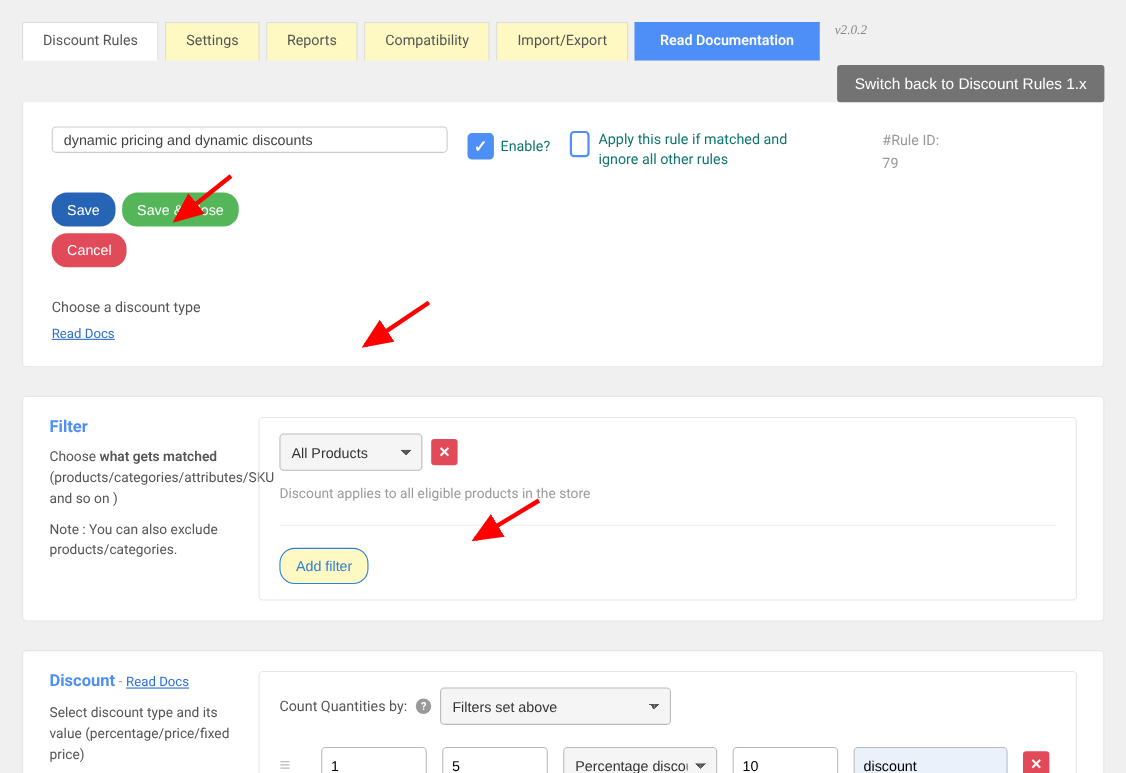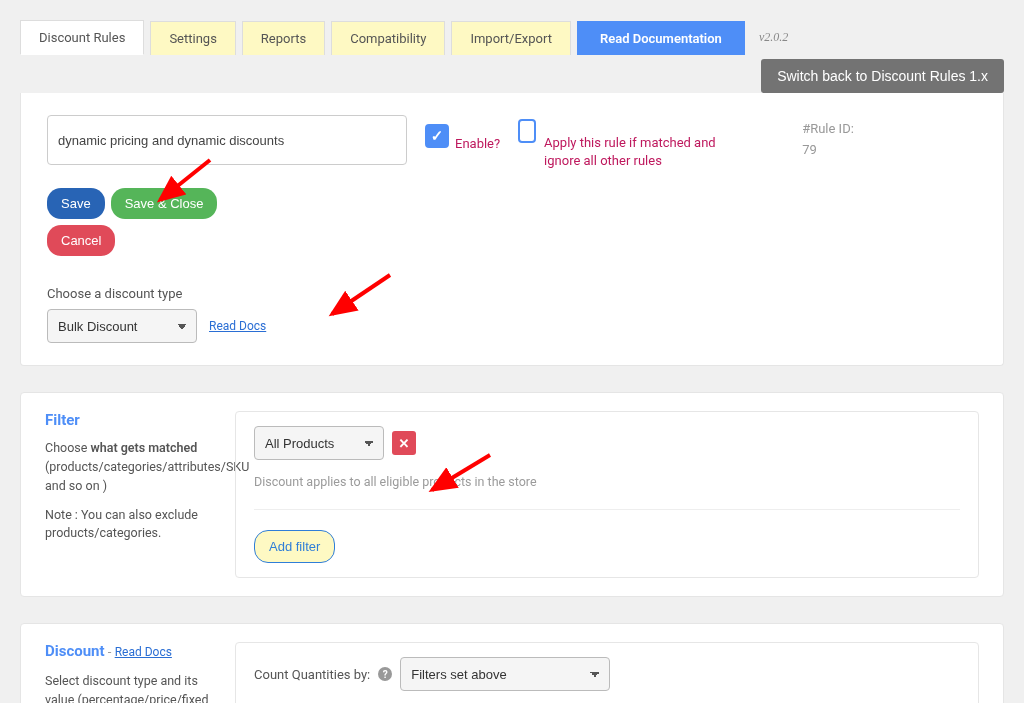--- a/index.html
+++ b/index.html
@@ -1,39 +1,39 @@
 <!DOCTYPE html>
 <html><head>
 <meta charset="utf-8">
 <style>
   * { box-sizing: border-box; margin: 0; padding: 0; }
   body { font-family: -apple-system, BlinkMacSystemFont, "Segoe UI", Roboto, Arial, sans-serif; background: #f0f0f0; color: #444; font-size: 13px; }
   .page { padding: 20px 20px 40px 20px; position: relative; }
 
-  .tabs-row { display: flex; align-items: center; gap: 4px; flex-wrap: wrap; }
+  .tabs-row { display: flex; gap: 4px; flex-wrap: wrap; }
   .tab { padding: 9px 18px; background: #fef9c3; border: 1px solid #ddd; border-bottom: none; border-radius: 0; cursor: pointer; font-size: 13px; color: #555; margin-right: 2px; }
   .tab.active { background: #fff; border: 1px solid #ddd; border-bottom-color: #fff; }
   .tab.docs { background: #4e8ef7; color: #fff; border-color: #4e8ef7; font-weight: 600; border-radius: 0; padding: 9px 22px; }
   .version { color: #888; font-style: italic; font-size: 12px; margin-left: 8px; font-family: Liberation Serif, serif; }
   .switch-btn { margin-left: auto; background: #737373; color: #fff; border: none; padding: 9px 16px; border-radius: 3px; cursor: pointer; font-size: 14px; }
 
   .panel { background: #fff; border: 1px solid #e5e5e5; border-radius: 4px; margin-top: 0; }
   .panel.first { border-top: none; border-top-left-radius: 0; border-top-right-radius: 0; }
 
   .top-panel-inner { padding: 22px 26px; }
 
   .row1 { display: flex; align-items: flex-start; gap: 18px; flex-wrap: wrap; }
-  .name-input { width: 360px; height: 50px; border: 1px solid #ccc; border-radius: 4px; padding: 0 10px; font-size: 13px; color: #444; }
+  .name-input { width: 360px; height: 24px; border: 1px solid #ccc; border-radius: 4px; padding: 0 10px; font-size: 13px; color: #444; }
 
   .chk-wrap { display: flex; align-items: center; gap: 6px; margin-top: 6px;}
   .chk-box { width: 24px; height: 24px; border: 2px solid #4e8ef7; border-radius: 4px; display: flex; align-items: center; justify-content: center; color: #fff; font-weight: bold; font-size: 15px;}
   .chk-box.checked { background: #4e8ef7; }
   .chk-box.unchecked { background: #fff; }
 
-  .enable-lbl, .ignore-lbl { font-size: 13px; color: #be185d; margin-top: 15px; }
+  .enable-lbl, .ignore-lbl { font-size: 13px; color: #0f766e; }
   .ignore-wrap { display: flex; align-items: flex-start; gap: 8px; max-width: 230px; margin-top: 4px;}
   .ignore-lbl { line-height: 1.4; }
 
   .rule-id { color: #999; font-size: 13px; margin-top: 6px; margin-left: 36px; }
   .rule-id .id { display: block; margin-top: 6px; }
 
   .btn-stack { display: flex; gap: 6px; flex-wrap: wrap; }
   .btn { border: none; border-radius: 14px; padding: 8px 14px; font-size: 13px; cursor: pointer; color: #fff; }
   .btn-primary { background: #2864b5; }
   .btn-success { background: #55b559; }
@@ -117,23 +117,20 @@
             <button class="btn btn-success">Save &amp; Close</button>
           </div>
           <div class="btn-stack">
             <button class="btn btn-danger">Cancel</button>
           </div>
         </div>
       </div>
 
       <div class="section-label">Choose a discount type</div>
       <div class="select-wrap">
-        <select class="nice" style="width:150px;">
-          <option>Bulk Discount</option>
-        </select>
         <span class="link">Read Docs</span>
       </div>
     </div>
   </div>
 
   <div class="gap"></div>
 
   <div class="block">
     <div class="block-side">
       <div class="block-title">Filter</div>

